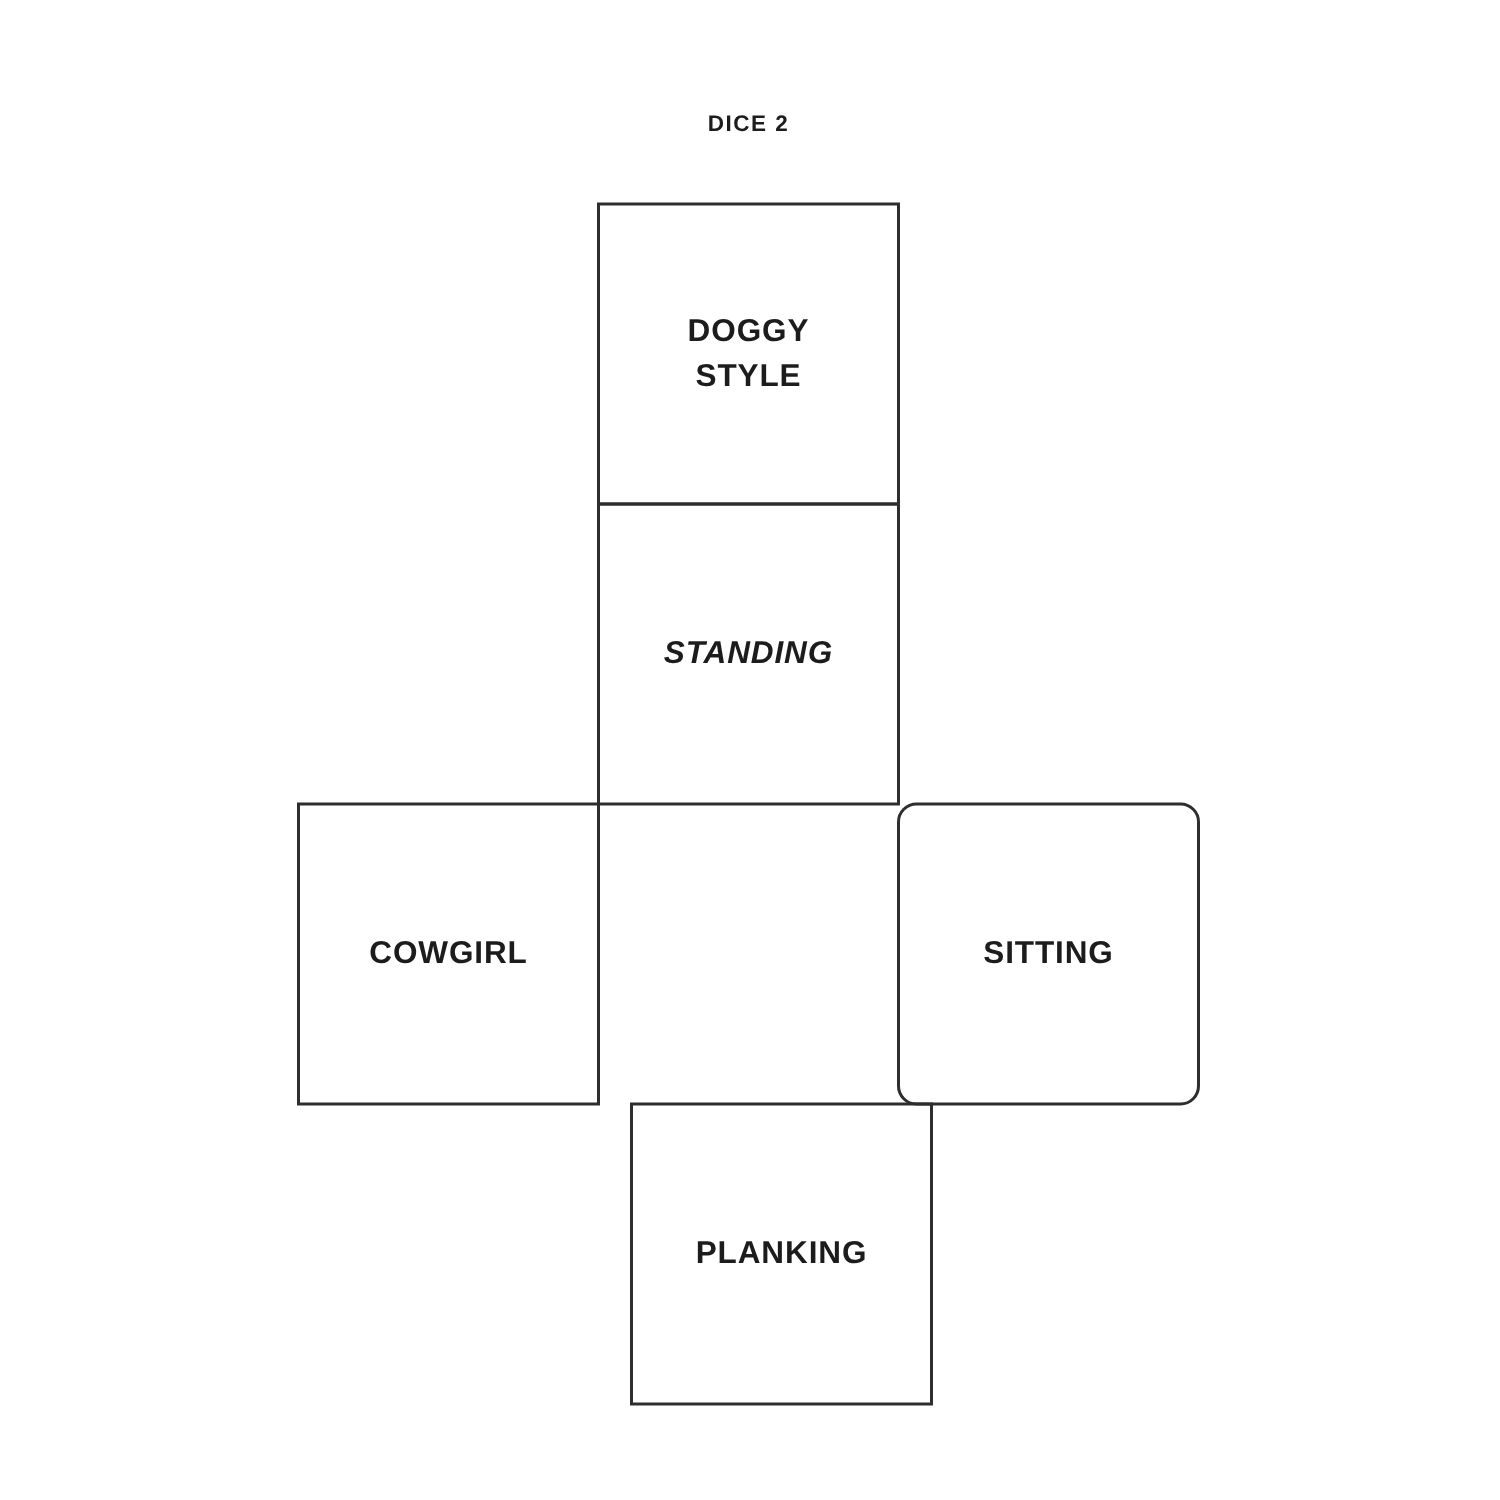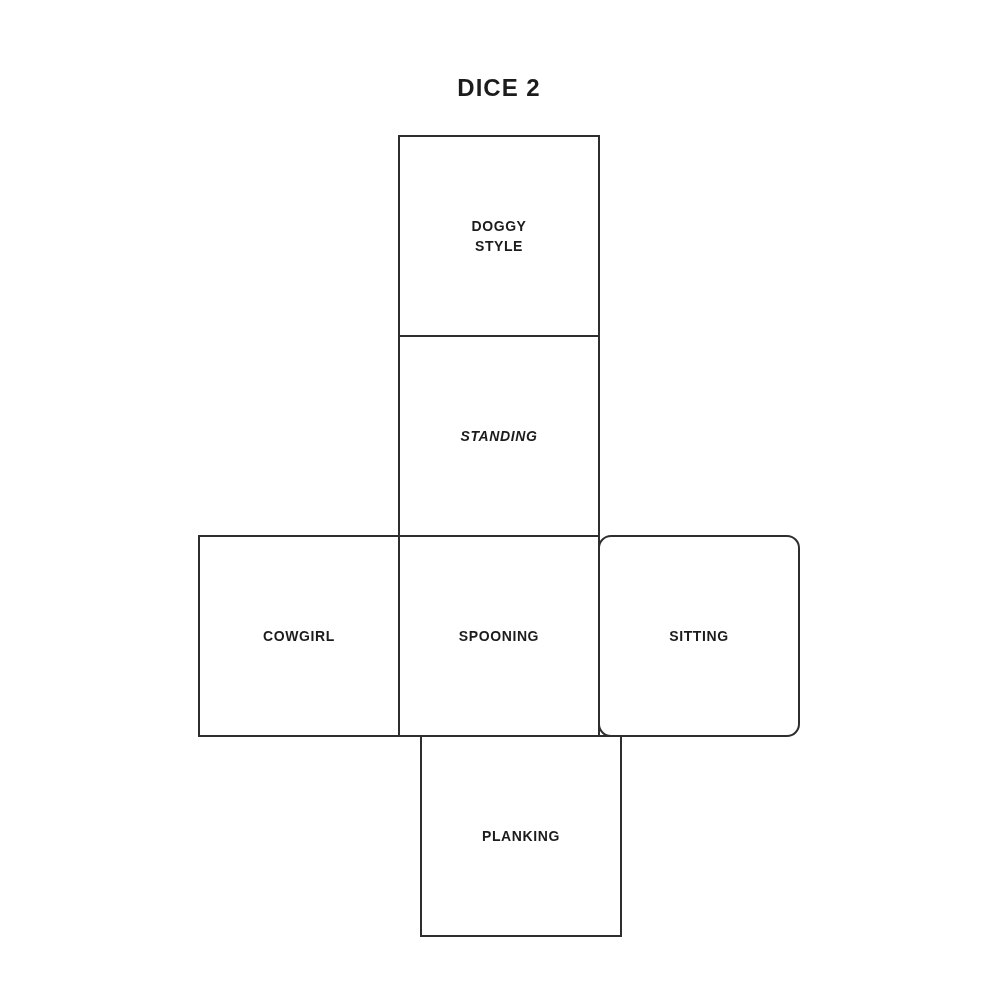--- a/index.html
+++ b/index.html
@@ -14,38 +14,38 @@
     background: #ffffff;
     font-family: "Liberation Sans", sans-serif;
     overflow: hidden;
   }
   .dice-title {
     position: absolute;
     left: 398px;
     top: 74px;
     width: 202px;
     text-align: center;
-    font-size: 24px;
+    font-size: 15px;
     font-weight: bold;
     letter-spacing: 1px;
     color: #1c1c1c;
   }
   .face {
     position: absolute;
     width: 202px;
     height: 202px;
     box-sizing: border-box;
     border: 2px solid #2e2e2e;
     background: transparent;
     display: flex;
     align-items: center;
     justify-content: center;
   }
   .face-label {
-    font-size: 14px;
+    font-size: 21px;
     font-weight: bold;
     letter-spacing: 0.6px;
     line-height: 1.45;
     color: #1c1c1c;
     text-align: center;
     white-space: pre-line;
   }
   .face-doggy    { left: 398px; top: 135px; }
   .face-standing { left: 398px; top: 335px; font-style: italic; }
   .face-cowgirl  { left: 198px; top: 535px; }
@@ -66,23 +66,20 @@
   </div>
 
   <div class="face face-standing">
     <span class="face-label">STANDING</span>
   </div>
 
   <div class="face face-cowgirl">
     <span class="face-label">COWGIRL</span>
   </div>
 
-  <div class="face face-spooning">
-    <span class="face-label">SPOONING</span>
-  </div>
 
   <div class="face face-sitting">
     <span class="face-label">SITTING</span>
   </div>
 
   <div class="face face-planking">
     <span class="face-label">PLANKING</span>
   </div>
 
 </div>

